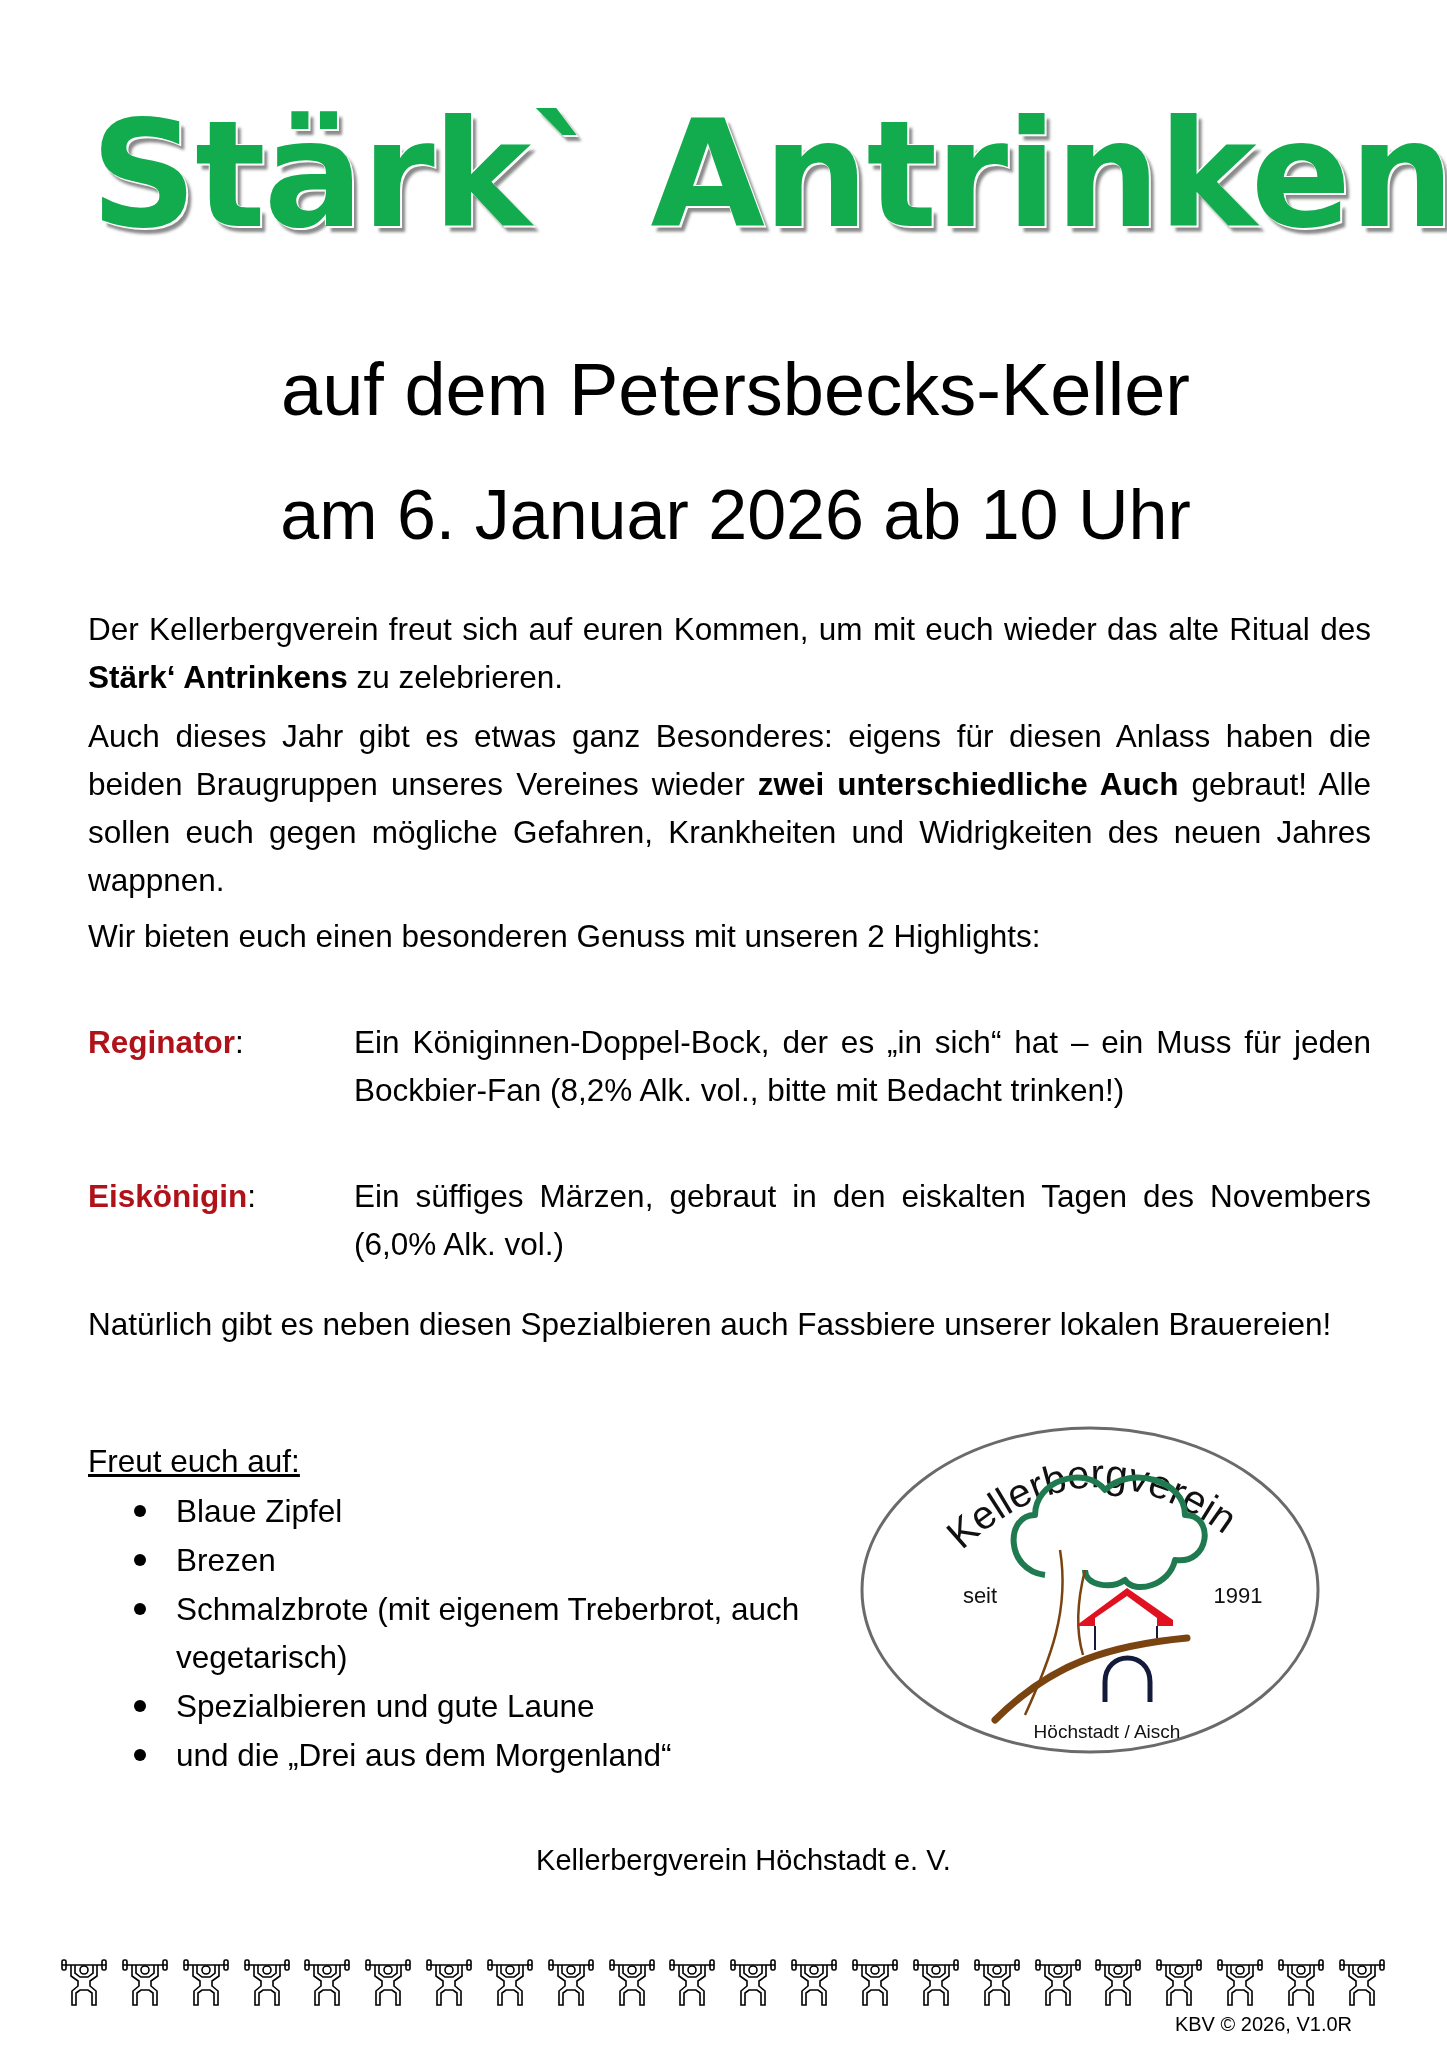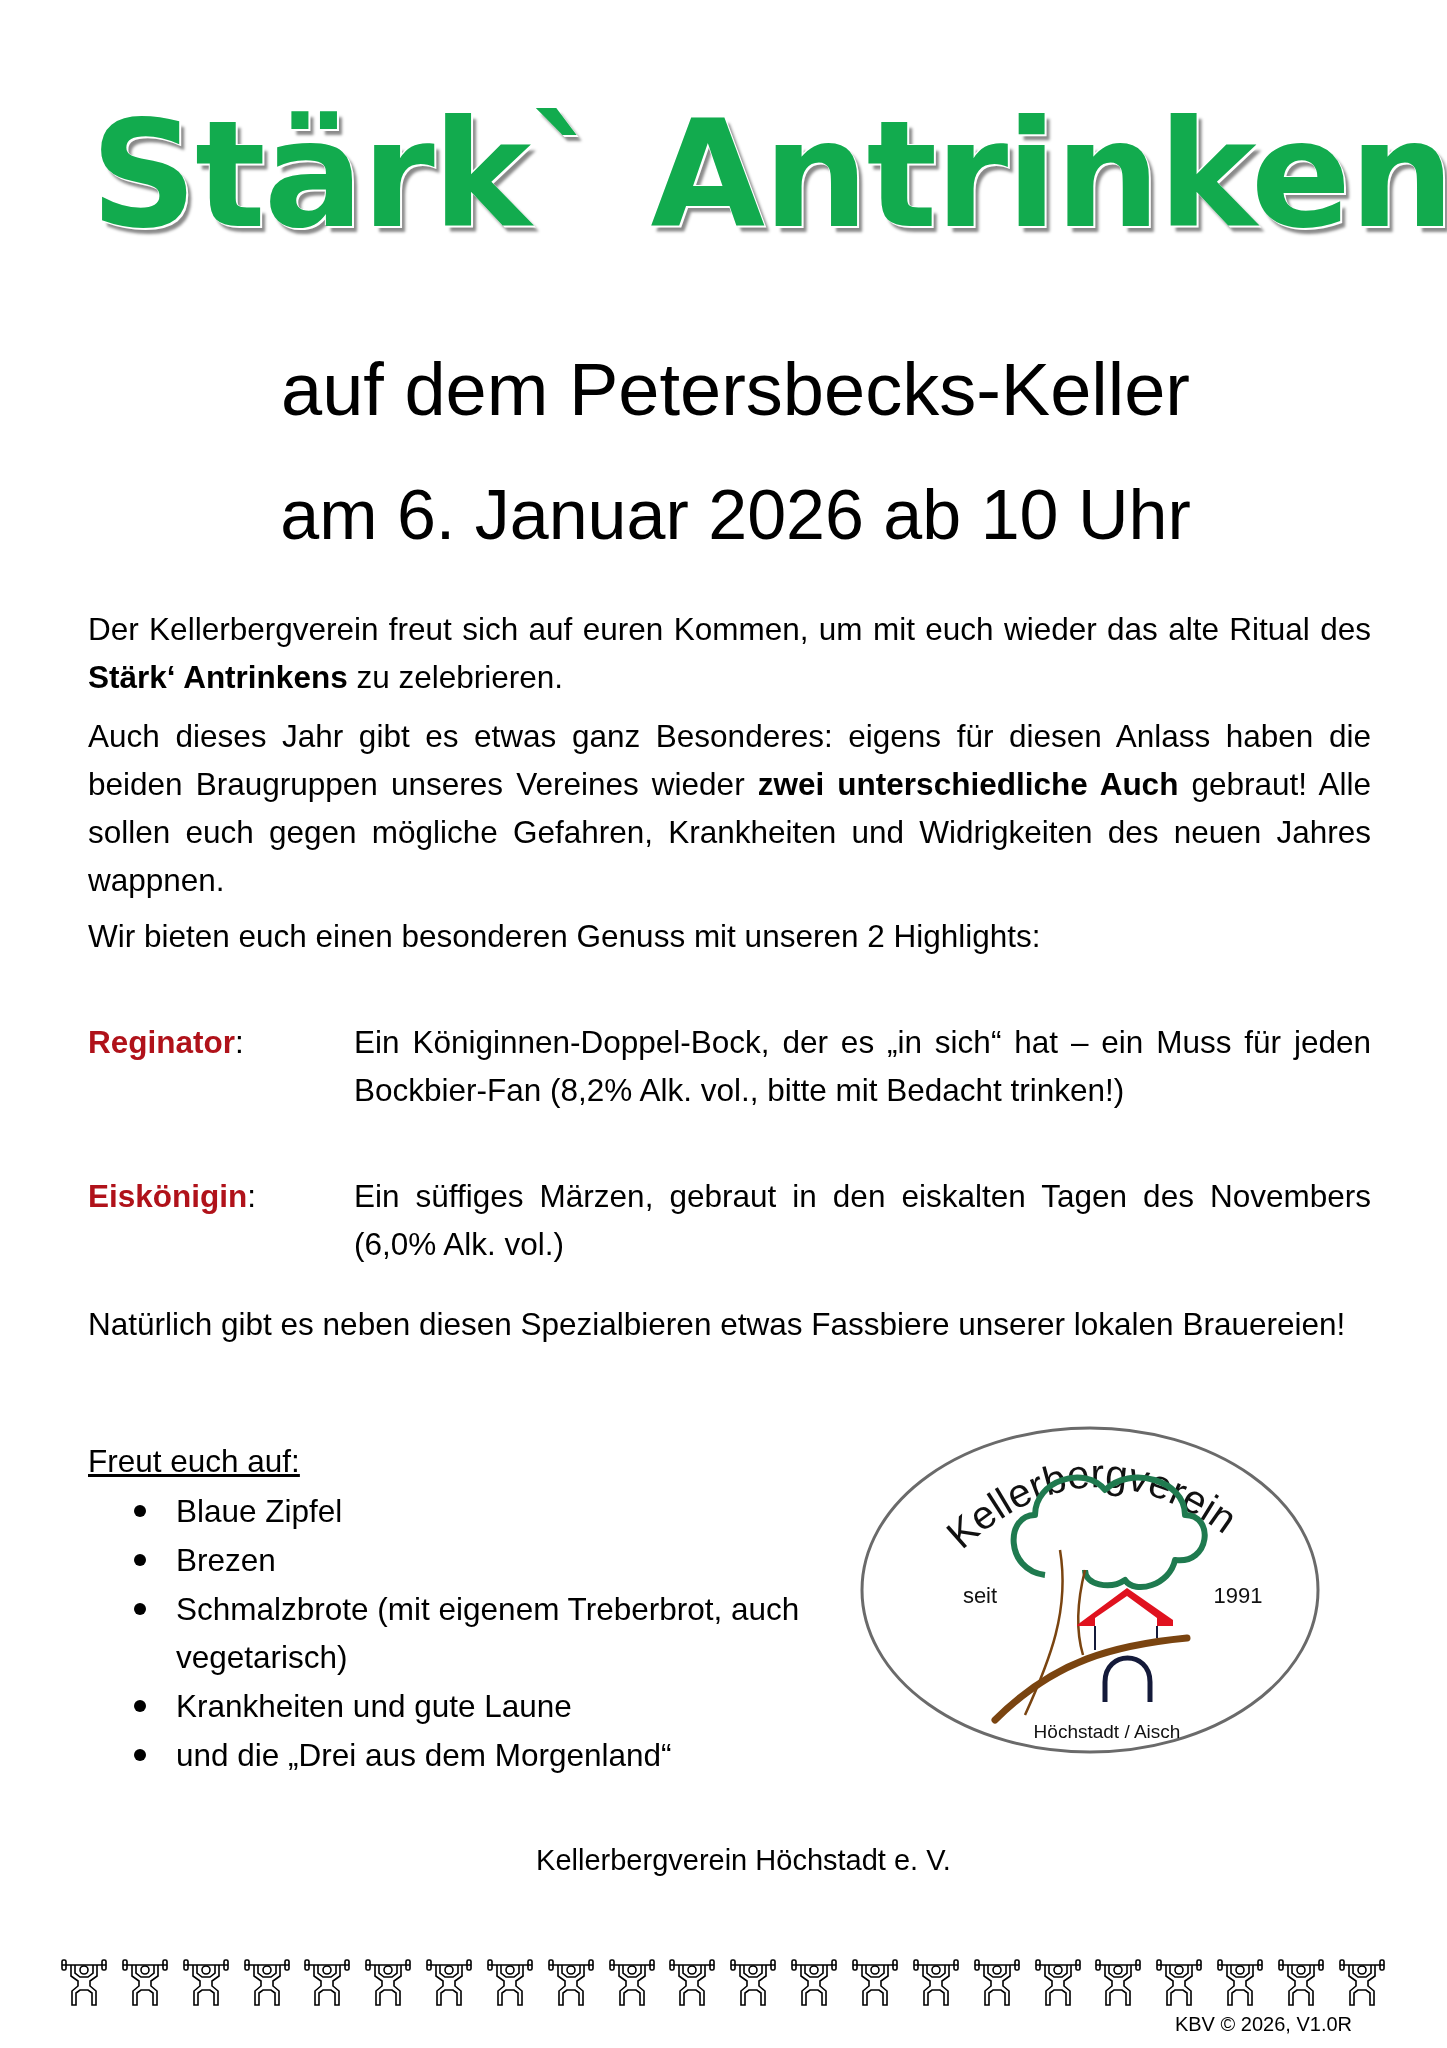--- a/index.html
+++ b/index.html
@@ -78,28 +78,28 @@
 <div class="beer beer1">
   <div class="name"><span>Reginator</span><span class="colon">:</span></div>
   <div class="desc">Ein Königinnen-Doppel-Bock, der es „in sich“ hat – ein Muss für jeden Bockbier-Fan (8,2% Alk. vol., bitte mit Bedacht trinken!)</div>
 </div>
 
 <div class="beer beer2">
   <div class="name"><span>Eiskönigin</span><span class="colon">:</span></div>
   <div class="desc">Ein süffiges Märzen, gebraut in den eiskalten Tagen des Novembers (6,0% Alk. vol.)</div>
 </div>
 
-<div class="body-text p4">Natürlich gibt es neben diesen Spezialbieren etwas Fassbiere unserer lokalen Brauereien!</div>
+<div class="body-text p4">Natürlich gibt es neben diesen Spezialbieren auch Fassbiere unserer lokalen Brauereien!</div>
 
 <div class="freut">Freut euch auf:</div>
 <ul class="bullets">
   <li><span class="dot"></span><span>Blaue Zipfel</span></li>
   <li><span class="dot"></span><span>Brezen</span></li>
   <li><span class="dot"></span><span>Schmalzbrote (mit eigenem Treberbrot, auch vegetarisch)</span></li>
-  <li><span class="dot"></span><span>Krankheiten und gute Laune</span></li>
+  <li><span class="dot"></span><span>Spezialbieren und gute Laune</span></li>
   <li><span class="dot"></span><span>und die „Drei aus dem Morgenland“</span></li>
 </ul>
 
 <svg class="logo" viewBox="0 0 470 340" xmlns="http://www.w3.org/2000/svg">
   <defs>
     <path id="arcPath" d="M 75 165 Q 230 -20 405 145" fill="none"></path>
   </defs>
   <ellipse cx="235" cy="170" rx="228" ry="162" fill="#ffffff" stroke="#6a6a6a" stroke-width="3"></ellipse>
   <text font-family="Liberation Sans, sans-serif" font-size="40" fill="#111">
     <textPath href="#arcPath" startOffset="50%" text-anchor="middle">Kellerbergverein</textPath>

